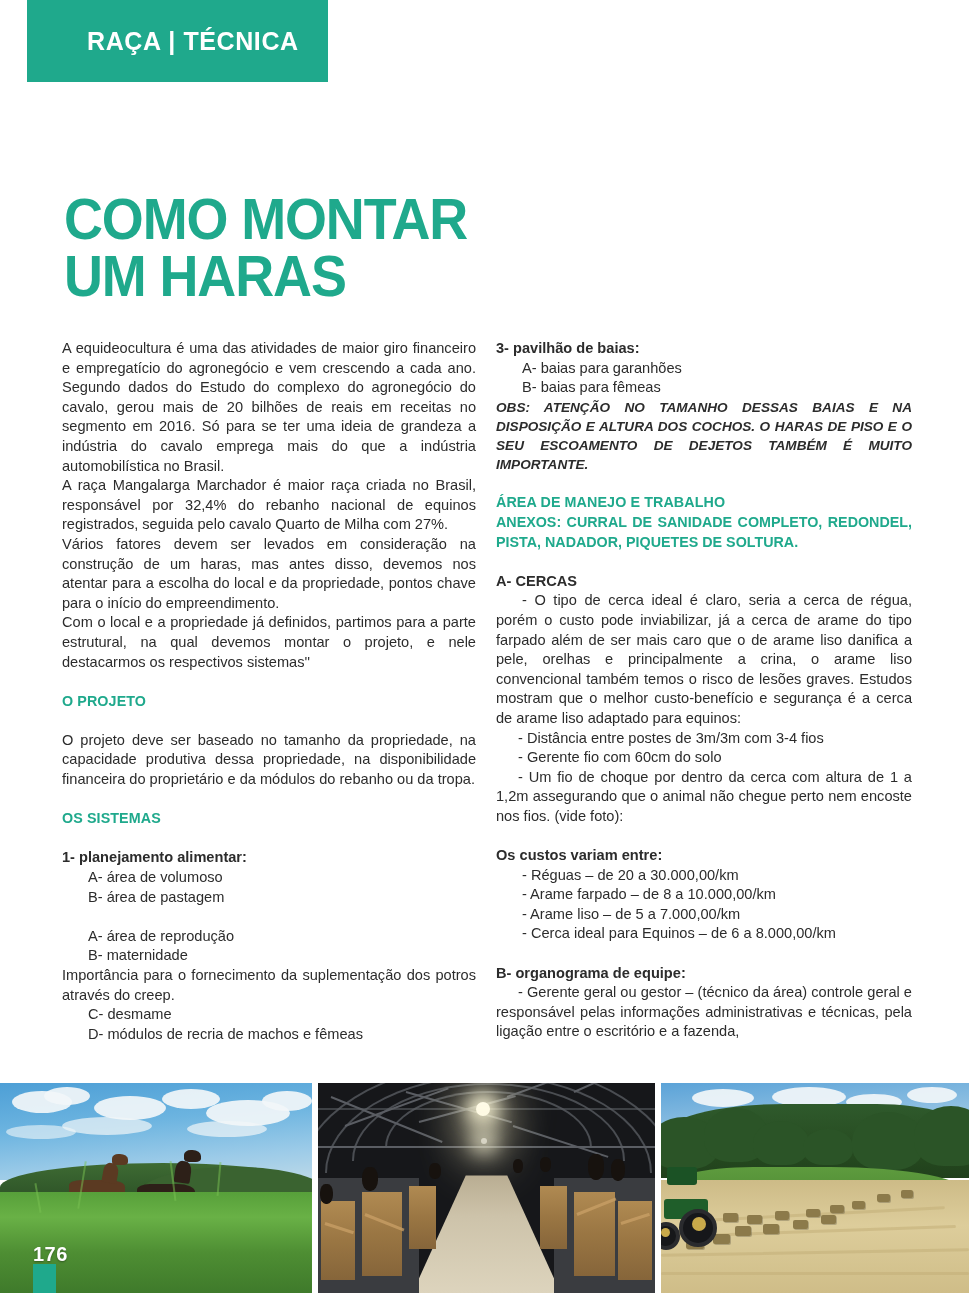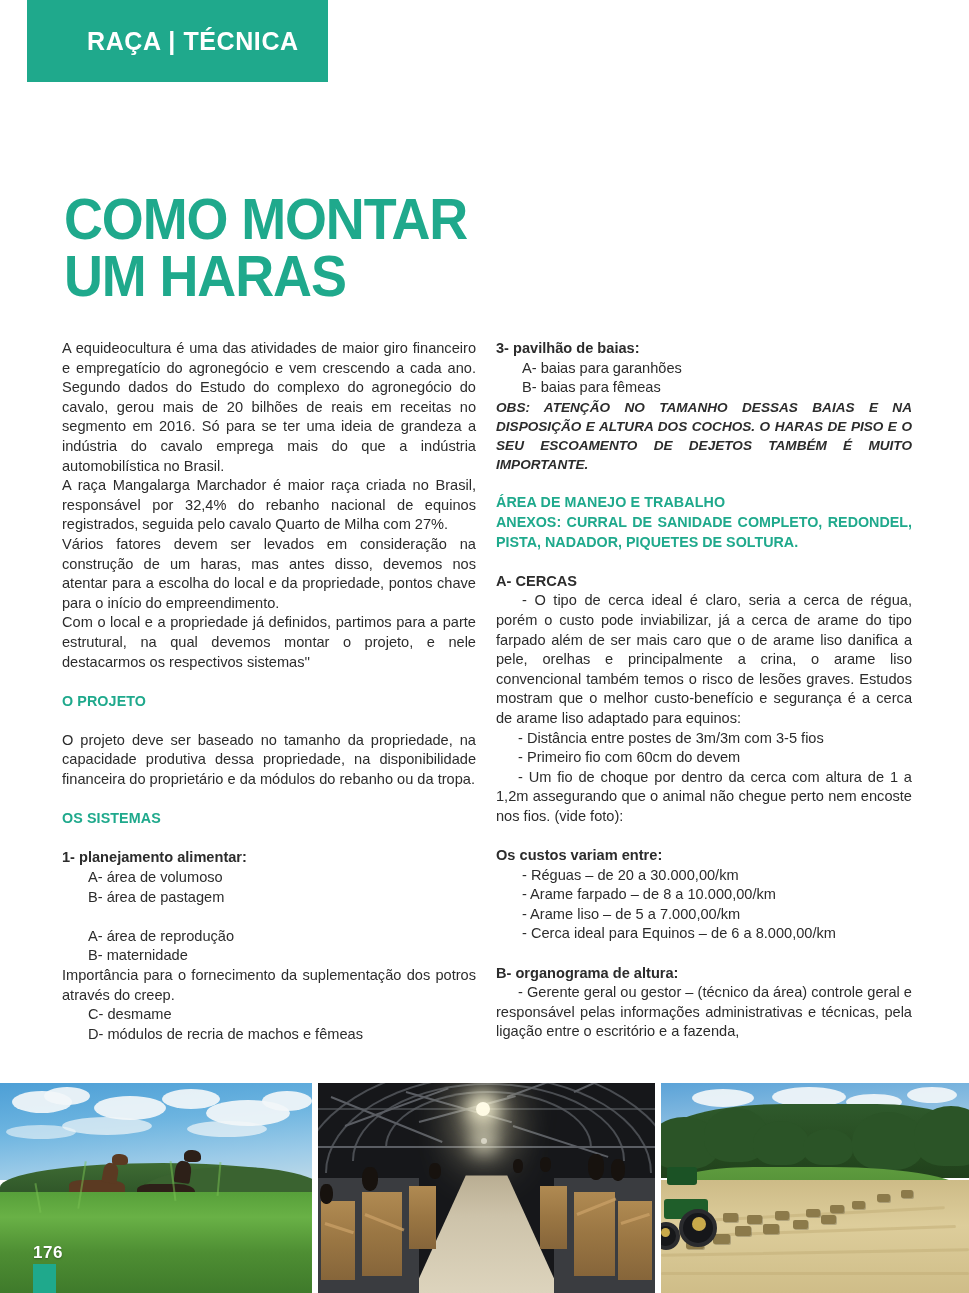--- a/index.html
+++ b/index.html
@@ -140,21 +140,21 @@
   .swath{position:absolute;background:#c3ae78;opacity:.55;height:3px;border-radius:2px;}
   .bale{position:absolute;background:#8c7a4a;border-radius:2px;box-shadow:1px 1px 0 rgba(0,0,0,.2);}
   .tractor-body{position:absolute;background:#1f5e2a;border-radius:3px;}
   .tractor-cab{position:absolute;background:#1b5225;border-radius:3px;}
   .tractor-wheel{position:absolute;background:#16171a;border-radius:50%;border:4px solid #2a2b2e;}
   .tractor-hub{position:absolute;background:#c8a94a;border-radius:50%;}
 
   
   .pagenum{
     position:absolute;left:33px;top:1243px;
-    color:#ffffff;font-size:17px;font-weight:bold;letter-spacing:0.5px;
+    color:#ffffff;font-size:20px;font-weight:bold;letter-spacing:0.5px;
     text-shadow:0 1px 2px rgba(0,0,0,.35);
     z-index:5;
   }
   .page-tab{
     position:absolute;left:33px;top:1264px;width:23px;height:29px;
     background:#1fa98c;z-index:5;
   }
 </style>
 </head>
 <body>
@@ -197,31 +197,31 @@
     <p class="b">3- pavilhão de baias:</p>
     <p class="ind">A- baias para garanhões</p>
     <p class="ind">B- baias para fêmeas</p>
     <p class="obs">OBS: ATENÇÃO NO TAMANHO DESSAS BAIAS E NA DISPOSIÇÃO E ALTURA DOS COCHOS. O HARAS DE PISO E O SEU ESCOAMENTO DE DEJETOS TAMBÉM É MUITO IMPORTANTE.</p>
     <div class="blank"></div>
     <p class="h-teal">ÁREA DE MANEJO E TRABALHO</p>
     <p class="h-teal-block">ANEXOS: CURRAL DE SANIDADE COMPLETO, REDONDEL, PISTA, NADADOR, PIQUETES DE SOLTURA.</p>
     <div class="blank"></div>
     <p class="b">A- CERCAS</p>
     <p class="para" style="text-indent:26px;">- O tipo de cerca ideal é claro, seria a cerca de régua, porém o custo pode inviabilizar, já a cerca de arame do tipo farpado além de ser mais caro que o de arame liso danifica a pele, orelhas e principalmente a crina, o arame liso convencional também temos o risco de lesões graves. Estudos mostram que o melhor custo-benefício e segurança é a cerca de arame liso adaptado para equinos:</p>
-    <p class="ind2">- Distância entre postes de 3m/3m com 3-5 fios</p>
-    <p class="ind2">- Primeiro fio com 60cm do devem</p>
+    <p class="ind2">- Distância entre postes de 3m/3m com 3-4 fios</p>
+    <p class="ind2">- Gerente fio com 60cm do solo</p>
     <p class="para" style="text-indent:22px;">- Um fio de choque por dentro da cerca com altura de 1 a 1,2m assegurando que o animal não chegue perto nem encoste nos fios. (vide foto):</p>
     <div class="blank"></div>
     <p class="b">Os custos variam entre:</p>
     <p class="ind">- Réguas – de 20 a 30.000,00/km</p>
     <p class="ind">- Arame farpado – de 8 a 10.000,00/km</p>
     <p class="ind">- Arame liso – de 5 a 7.000,00/km</p>
     <p class="ind">- Cerca ideal para Equinos – de 6 a 8.000,00/km</p>
     <div class="blank"></div>
-    <p class="b">B- organograma de altura:</p>
+    <p class="b">B- organograma de equipe:</p>
     <p class="para" style="text-indent:22px;">- Gerente geral ou gestor – (técnico da área) controle geral e responsável pelas informações administrativas e técnicas, pela ligação entre o escritório e a fazenda,</p>
   </div>
 
   <div class="photos">
 
     <div class="photo p1">
       <div class="sky1"></div>
       <div class="cloud" style="left:4%;top:4%;width:60px;height:22px;"></div>
       <div class="cloud" style="left:14%;top:2%;width:46px;height:18px;"></div>
       <div class="cloud" style="left:30%;top:6%;width:72px;height:24px;"></div>

